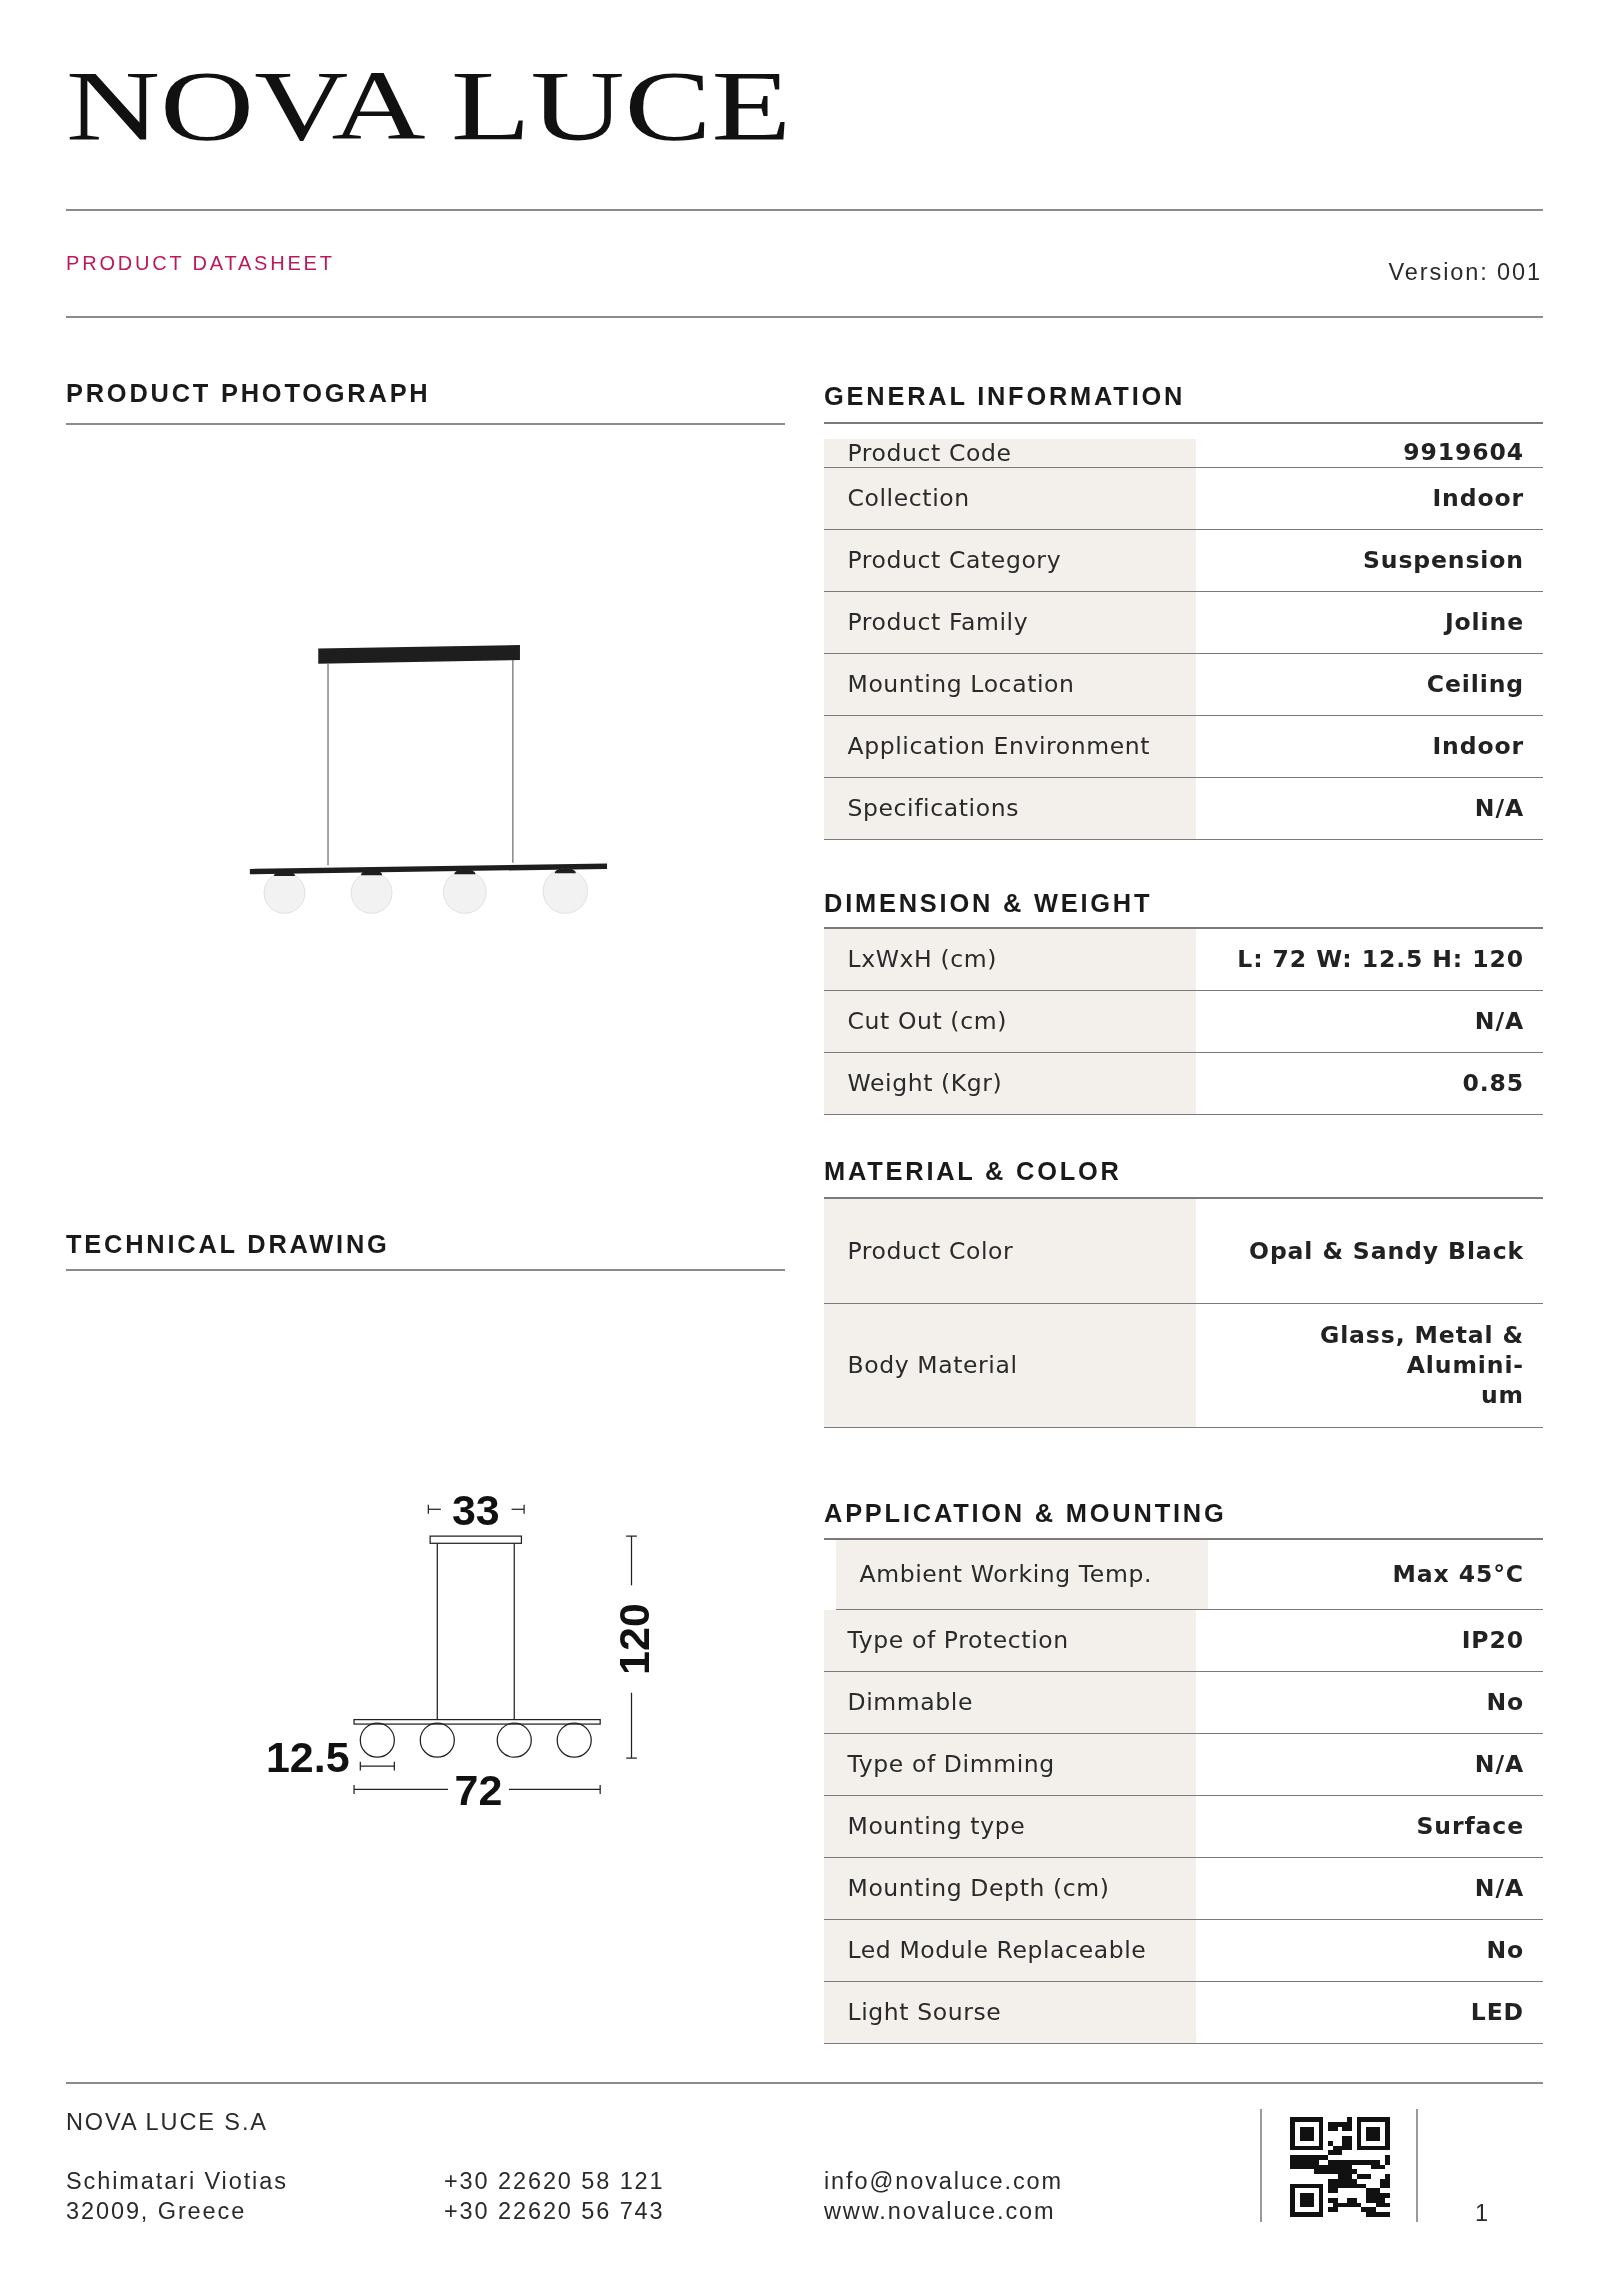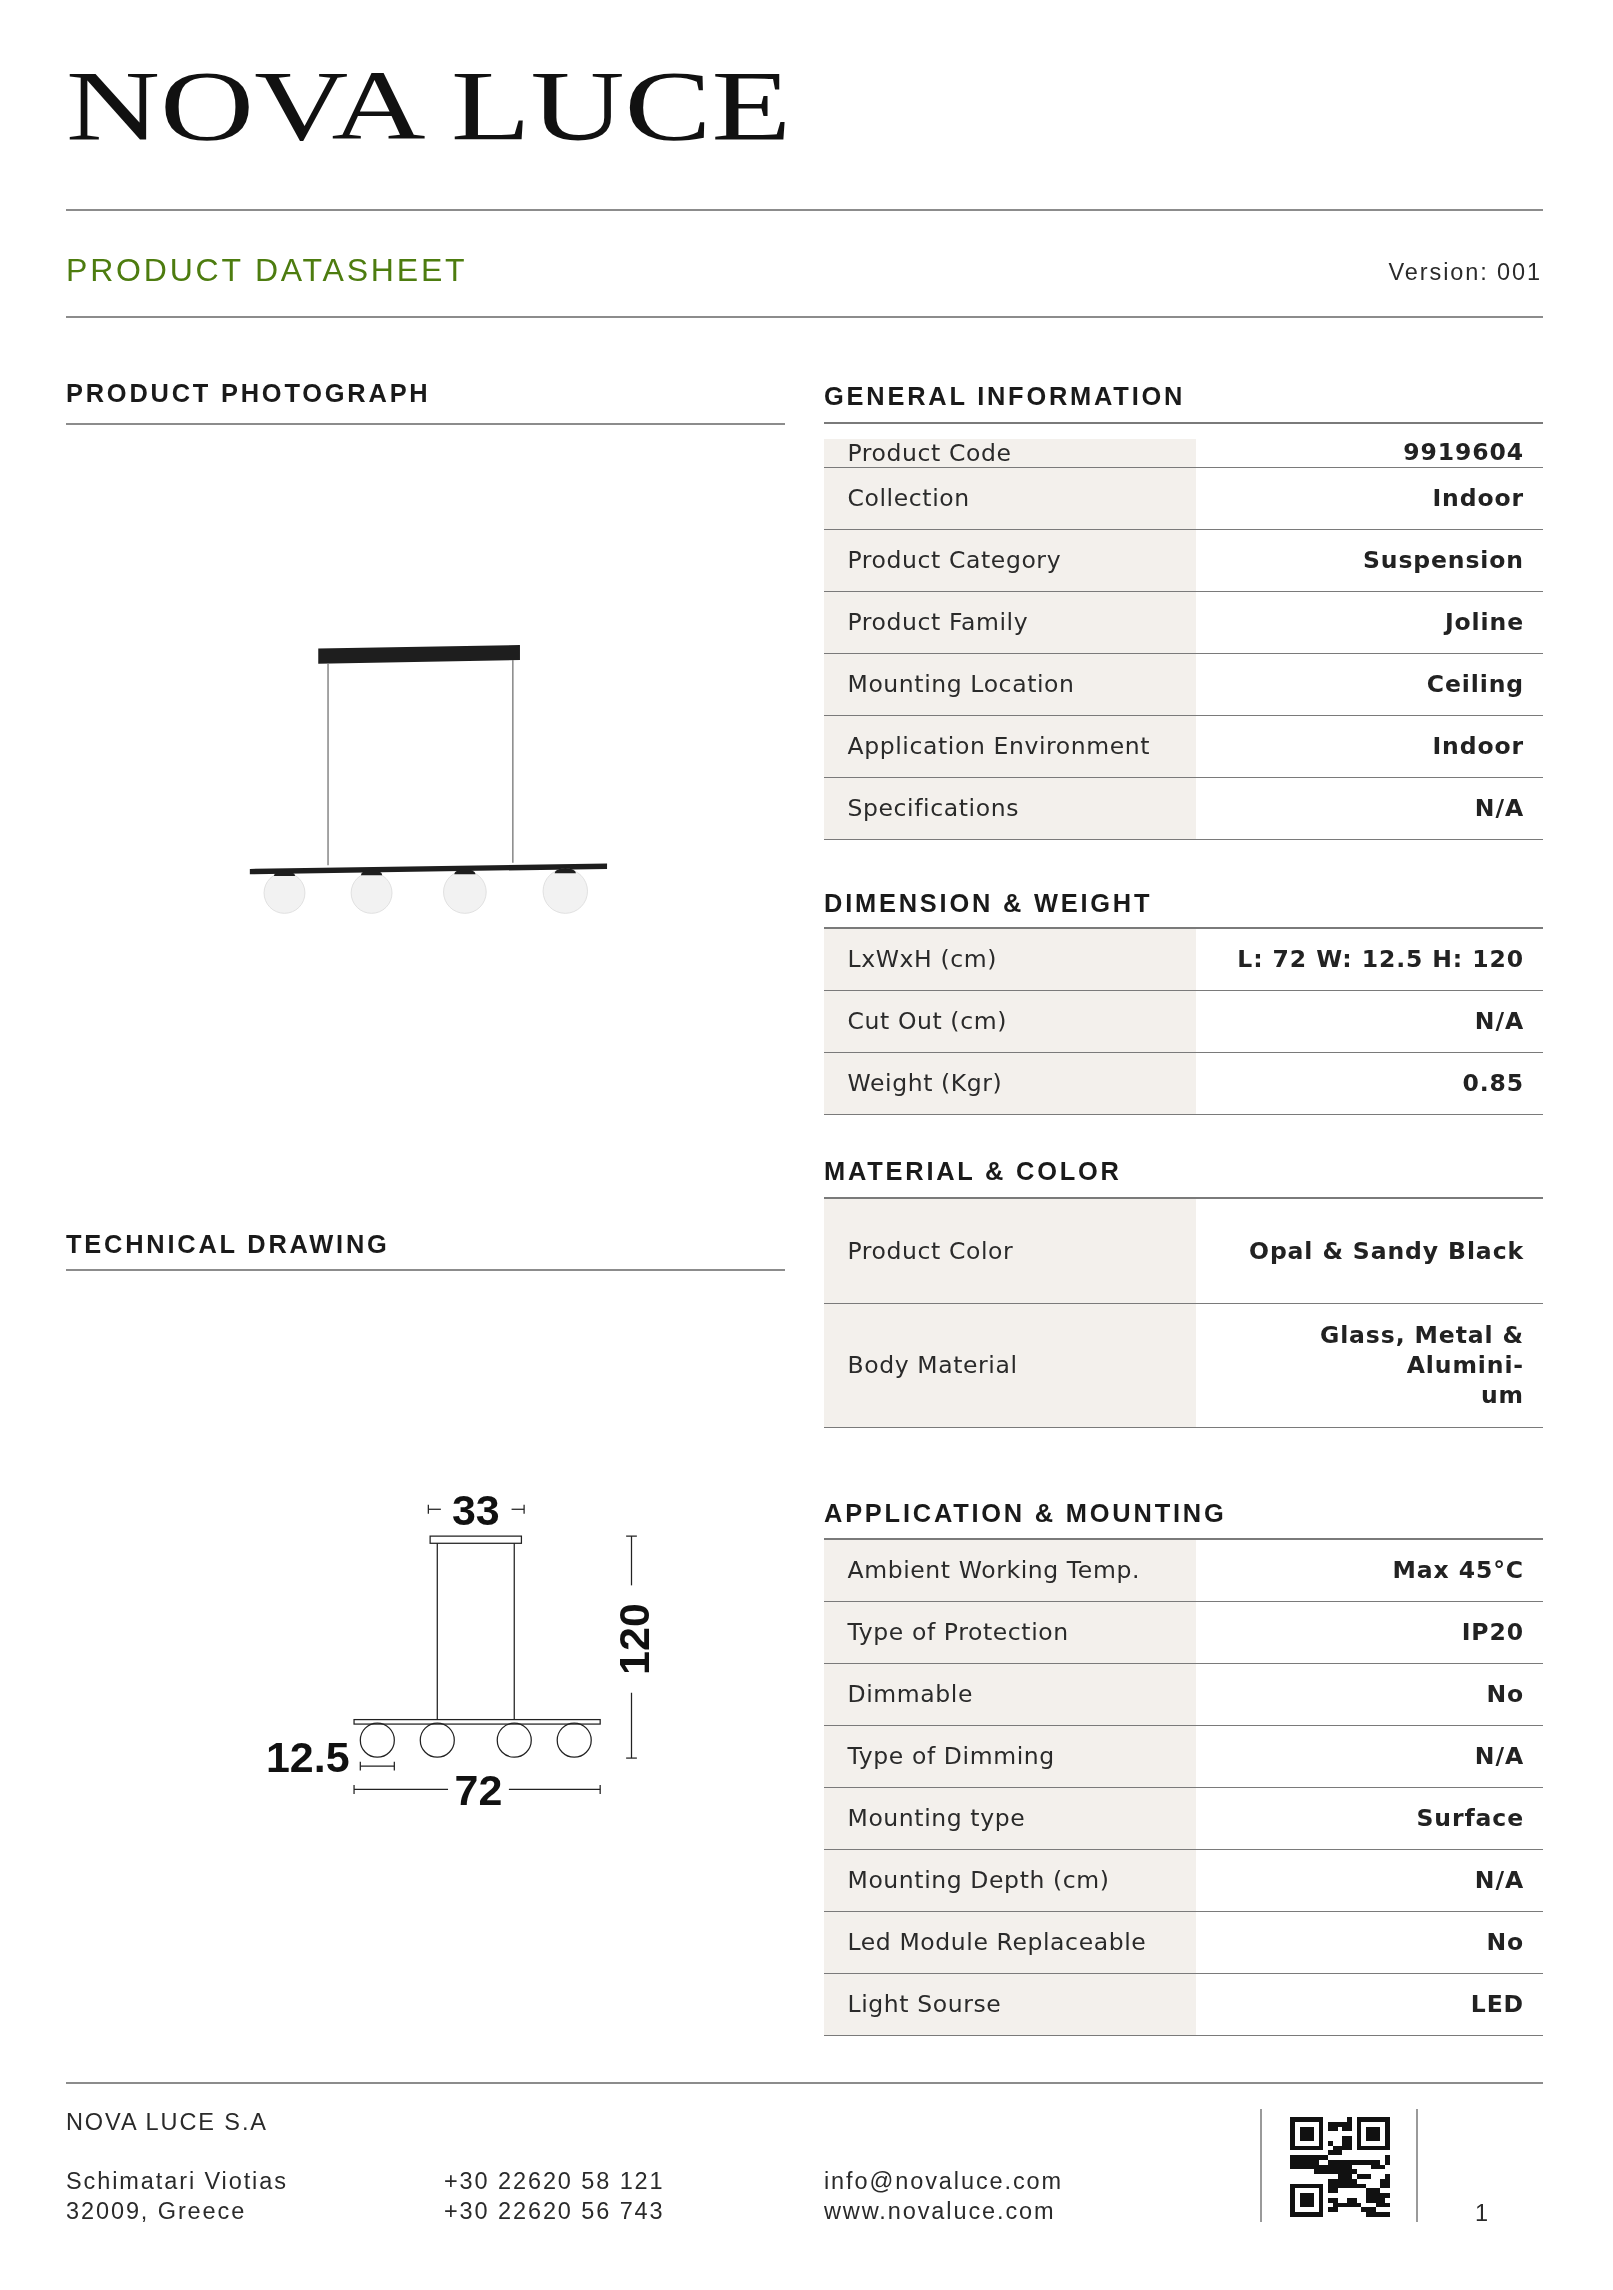--- a/index.html
+++ b/index.html
@@ -1,21 +1,21 @@
 <!DOCTYPE html>
 <html style="font-size:15px"><head>
 <meta charset="utf-8">
 <style>
   * { box-sizing: border-box; margin: 0; padding: 0; }
   html, body { width: 1614px; height: 2291px; background: #ffffff; overflow: hidden; }
   body { position: relative; font-family: "DejaVu Sans", sans-serif; color: #1c1c1c; }
 
   .logo { position: absolute; left: 66px; top: 62px; height: 102px; width: 725px; }
   .hr { position: absolute; height: 1.9px; background: #8c8c8c; }
-  .doc-title { position: absolute; left: 66px; top: 252px; font-size: 32px; letter-spacing: 2.8px; color: #4d7c0f; font-family: "Liberation Sans", sans-serif; }
+  .doc-title { position: absolute; left: 66px; top: 252px; font-size: 20px; letter-spacing: 2.8px; color: #be185d; font-family: "Liberation Sans", sans-serif; }
   .version { position: absolute; right: 72px; top: 259px; font-size: 23.5px; letter-spacing: 1.9px; color: #2a2a2a; font-family: "Liberation Sans", sans-serif; }
 
   .sec-head { position: absolute; font-family: "Liberation Sans", sans-serif; font-weight: bold; font-size: 25.4px; letter-spacing: 2.8px; color: #1a1a1a; }
 
   .photo { position: absolute; left: 217px; top: 621px; width: 414px; height: 311px; }
   .drawing { position: absolute; left: 217px; top: 1469px; width: 471px; height: 358px; }
 
   .table { position: absolute; left: 824px; width: 719px; }
   .row { display: flex; border-bottom: 1.9px solid #7a7a7a; }
   .row .lbl { width: 372px; background: #f3f0ec; padding-left: 23.5px; display: flex; align-items: center; font-size: 23.5px; color: #2a2a2a; letter-spacing: 0.6px; font-family: "DejaVu Sans", sans-serif; }
@@ -167,21 +167,21 @@
     <div class="row" style="height: 124px;">
       <div class="lbl">Body Material</div>
       <div class="val" style="white-space: pre-line;">Glass, Metal &amp; Alumini-
 um</div>
     </div>
   </div>
 
 <div class="sec-head" style="left:824px; top:1499px;">APPLICATION &amp; MOUNTING</div>
 <div class="table" style="top:1538px;">
     <div class="top-line"></div>
-    <div class="row" style="height: 62px;">
+    <div class="row" style="height: 70px; margin-left: 12px;">
       <div class="lbl">Ambient Working Temp.</div>
       <div class="val">Max 45°C</div>
     </div>
     <div class="row" style="height: 62px;">
       <div class="lbl">Type of Protection</div>
       <div class="val">IP20</div>
     </div>
     <div class="row" style="height: 62px;">
       <div class="lbl">Dimmable</div>
       <div class="val">No</div>

